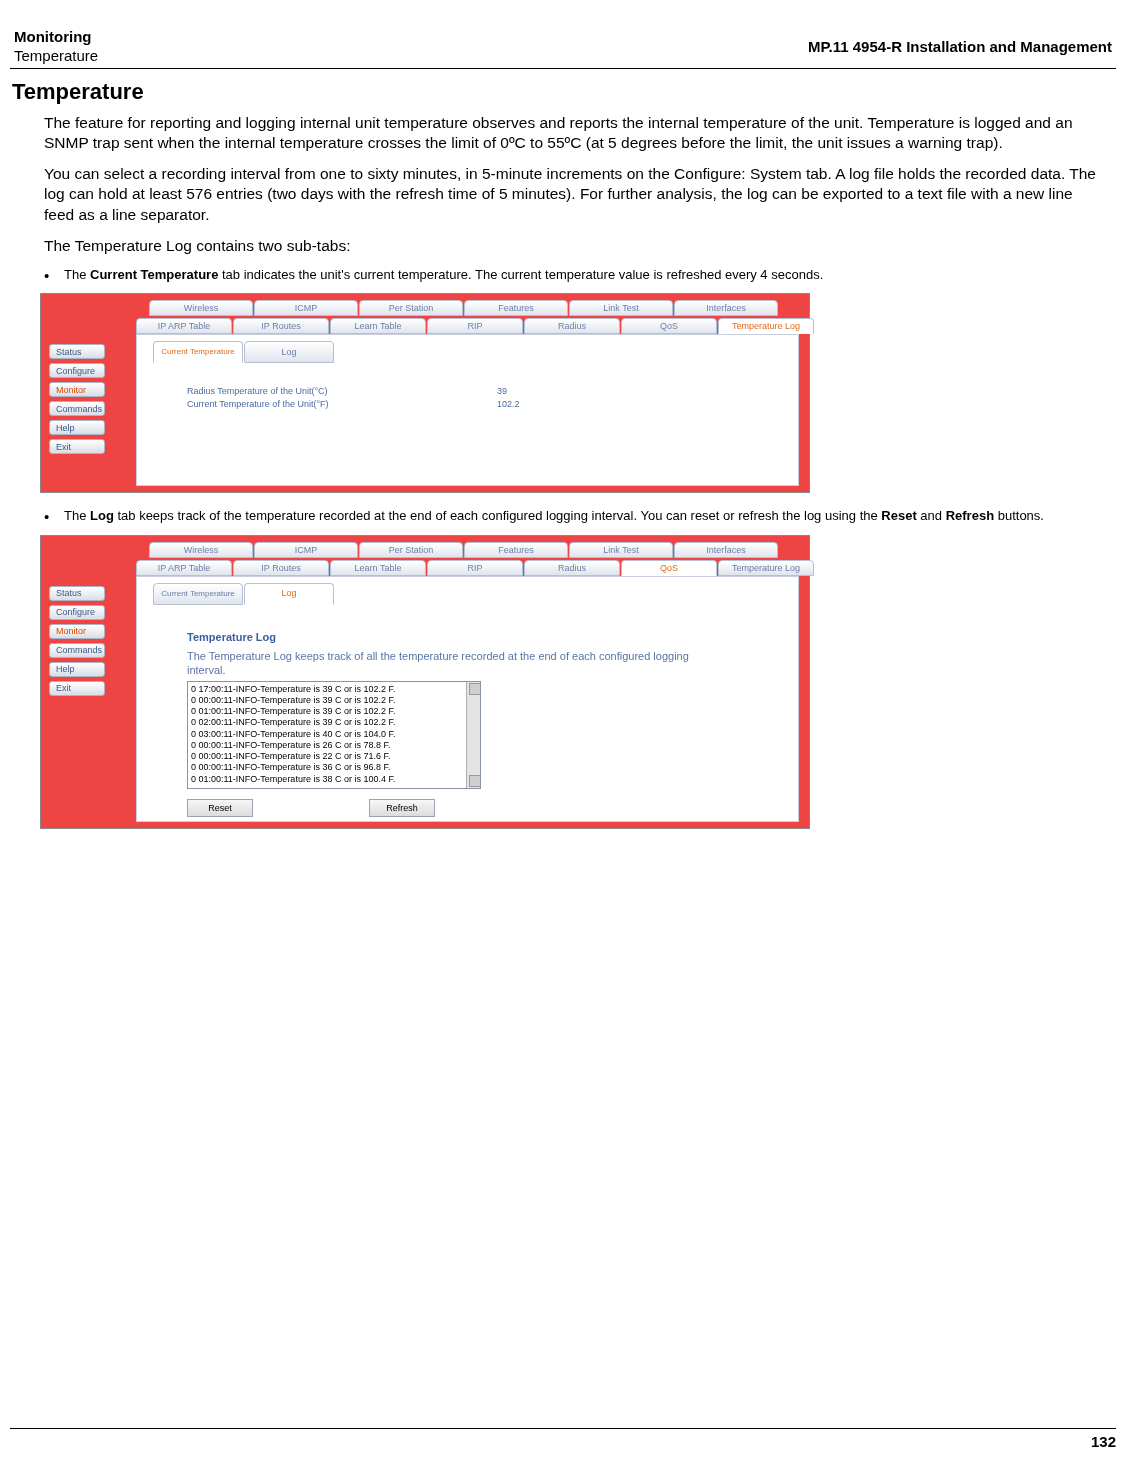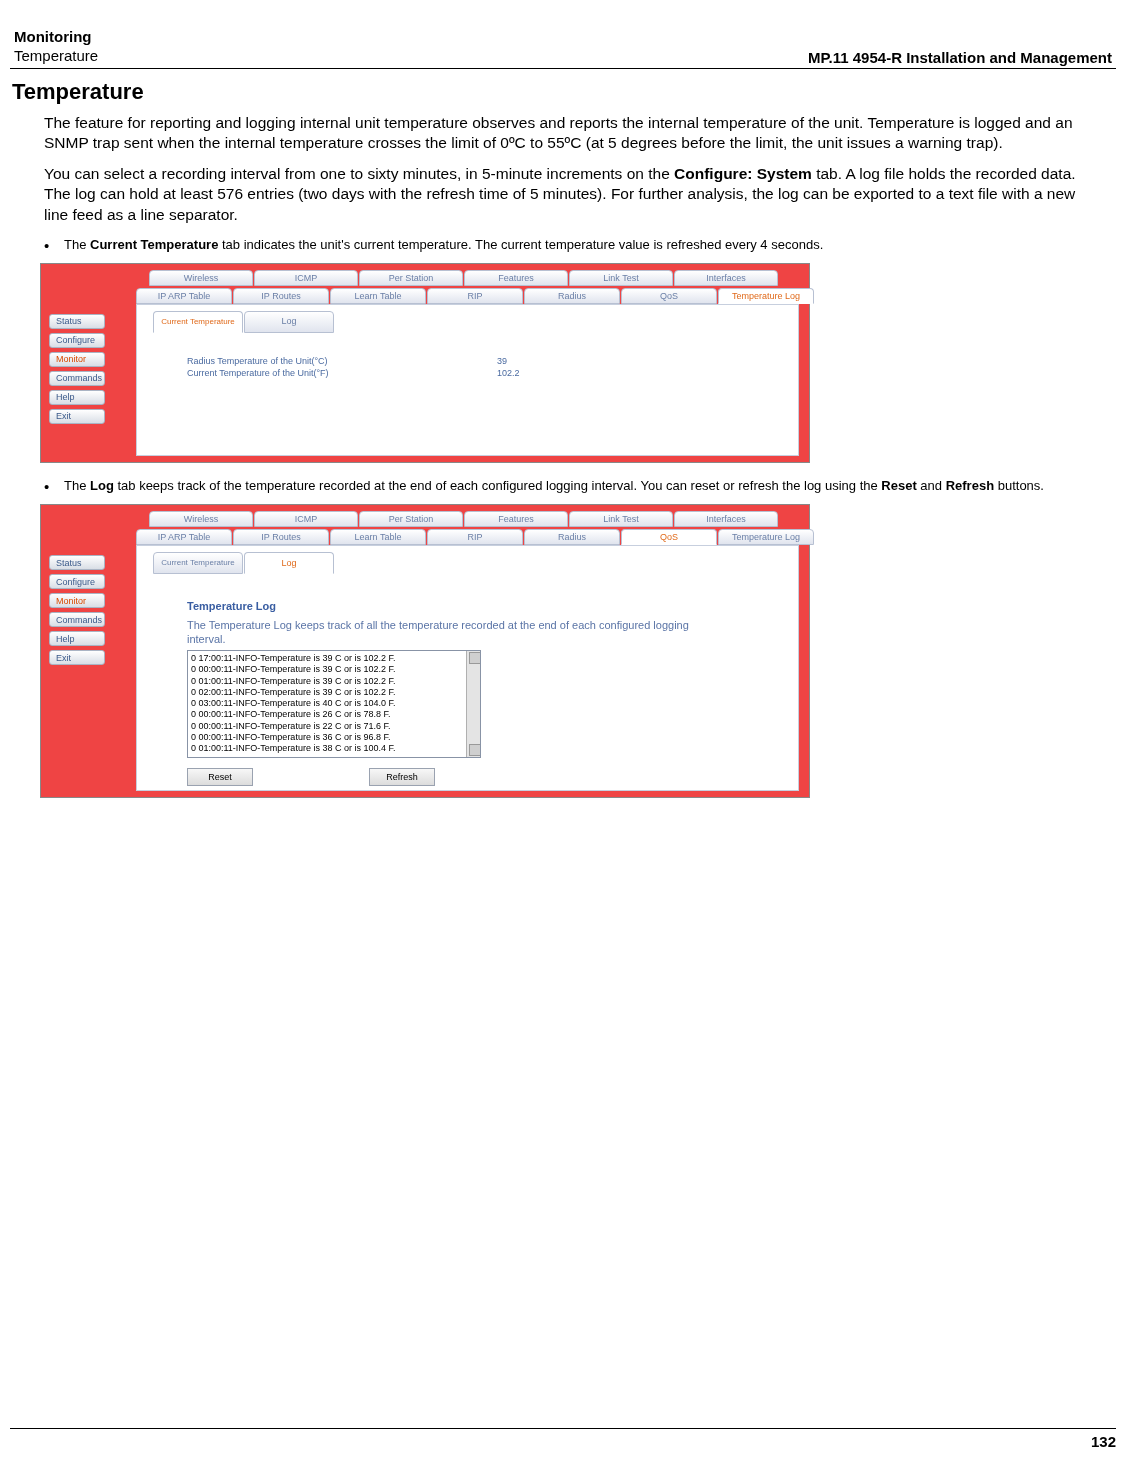--- a/index.html
+++ b/index.html
@@ -8,33 +8,33 @@
     height: 1468px;
     font-family: Arial, Helvetica, sans-serif;
     color: #000;
     background: #fff;
     position: relative;
     padding: 28px 10px 20px 10px;
   }
   .header {
     display: flex;
     justify-content: space-between;
-    align-items: flex-end;
+    align-items: center;
     padding: 0 4px 2px 4px;
     border-bottom: 1.5px solid #000;
     margin-bottom: 10px;
     gap: 20px;
   }
   .header-left { font-size: 15px; line-height: 1.25; }
   .header-left .h1 { font-weight: bold; }
   .header-right { font-size: 15px; font-weight: bold; }
   .section-title { font-size: 22px; font-weight: bold; margin: 6px 0 8px 2px; }
   .body-text { margin: 0 20px 0 34px; }
   .body-text p { font-size: 15.5px; line-height: 1.33; margin-bottom: 10px; }
-  .body-text p .b { font-weight: bold; }
+  .body-text p .b { font-weight: normal; }
   ul.bullets { list-style: none; padding: 0; margin: 0 20px 10px 30px; }
   ul.bullets > li { font-size: 13px; line-height: 1.33; padding-left: 24px; position: relative; margin-bottom: 8px; }
   ul.bullets > li::before { content: "•"; position: absolute; left: 4px; top: 0; font-size: 15px; }
   .b { font-weight: bold; }
 
   
   .figure {
     margin: 6px 0 14px 30px;
     border: 1px solid #888;
     background: #ef4444;
@@ -188,20 +188,21 @@
   <div class="header-right">MP.11 4954-R Installation and Management</div>
 </div>
 
 <div class="section-title">Temperature</div>
 
 <div class="body-text">
   <p>The feature for reporting and logging internal unit temperature observes and reports the internal temperature of the unit. Temperature is logged and an SNMP trap sent when the internal temperature crosses the limit of 0ºC to 55ºC (at 5 degrees before the limit, the unit issues a warning trap).</p>
   <p>
     <span>You can select a recording interval from one to sixty minutes, in 5-minute increments on the </span><span class="b">Configure: System</span><span> tab. A log file holds the recorded data. The log can hold at least 576 entries (two days with the refresh time of 5 minutes). For further analysis, the log can be exported to a text file with a new line feed as a line separator.</span>
   </p>
+  <p>The Temperature Log contains two sub-tabs:</p>
 </div>
 
 <ul class="bullets">
   <li>
     <span>The </span><span class="b">Current Temperature</span><span> tab indicates the unit's current temperature. The current temperature value is refreshed every 4 seconds.</span>
   </li>
 </ul>
 
 <div class="figure fig1">
   <div class="tab-row row-top">

